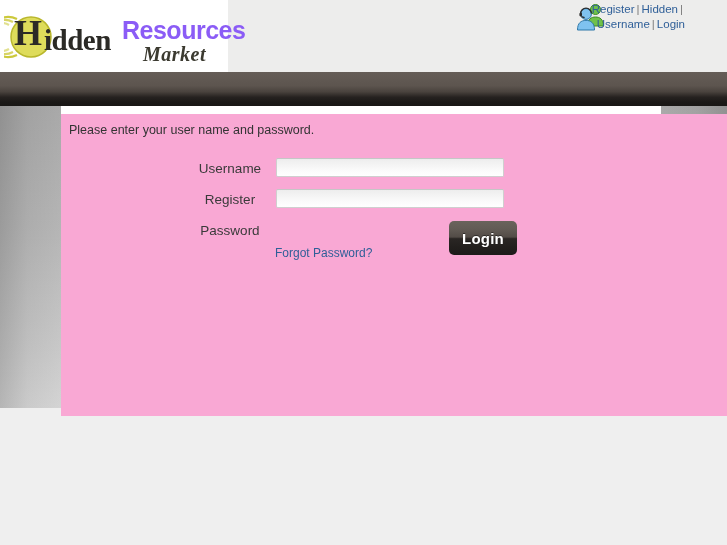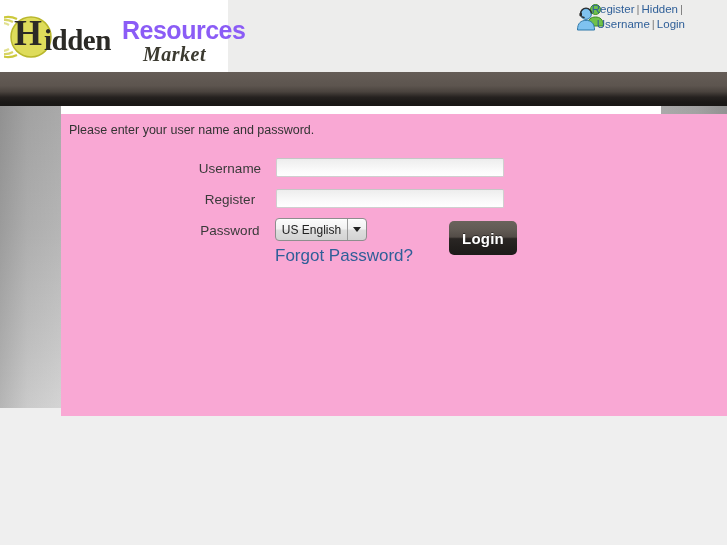--- a/index.html
+++ b/index.html
@@ -304,21 +304,21 @@
   .arrow-glyph {
     width: 0; height: 0;
     border-left: 4px solid transparent;
     border-right: 4px solid transparent;
     border-top: 5px solid #222222;
   }
   .forgot-link {
     position: absolute;
     left: 214px;
     top: 26px;
-    font-size: 17px;
+    font-size: 12px;
     color: #2f5f98;
     text-decoration: none;
     white-space: nowrap;
   }
 
   .login-button {
     position: absolute;
     left: 388px;
     top: 1px;
     width: 68px;
@@ -412,26 +412,20 @@
         </div>
 
         <div class="form-row">
           <span class="form-label">Register</span>
           <input class="text-input" type="password" placeholder="" style="">
         </div>
 
         <div class="form-row lang-row">
           <span class="form-label">Password</span>
 
-          <div class="lang-select-box">
-            <span class="lang-select-label">US English</span>
-            <span class="lang-select-arrow">
-              <span class="arrow-glyph"></span>
-            </span>
-          </div>
 
           <a class="forgot-link" href="#">Forgot Password?</a>
 
           <button class="login-button">Login</button>
         </div>
 
       </div>
     </div>
   </div>
 

